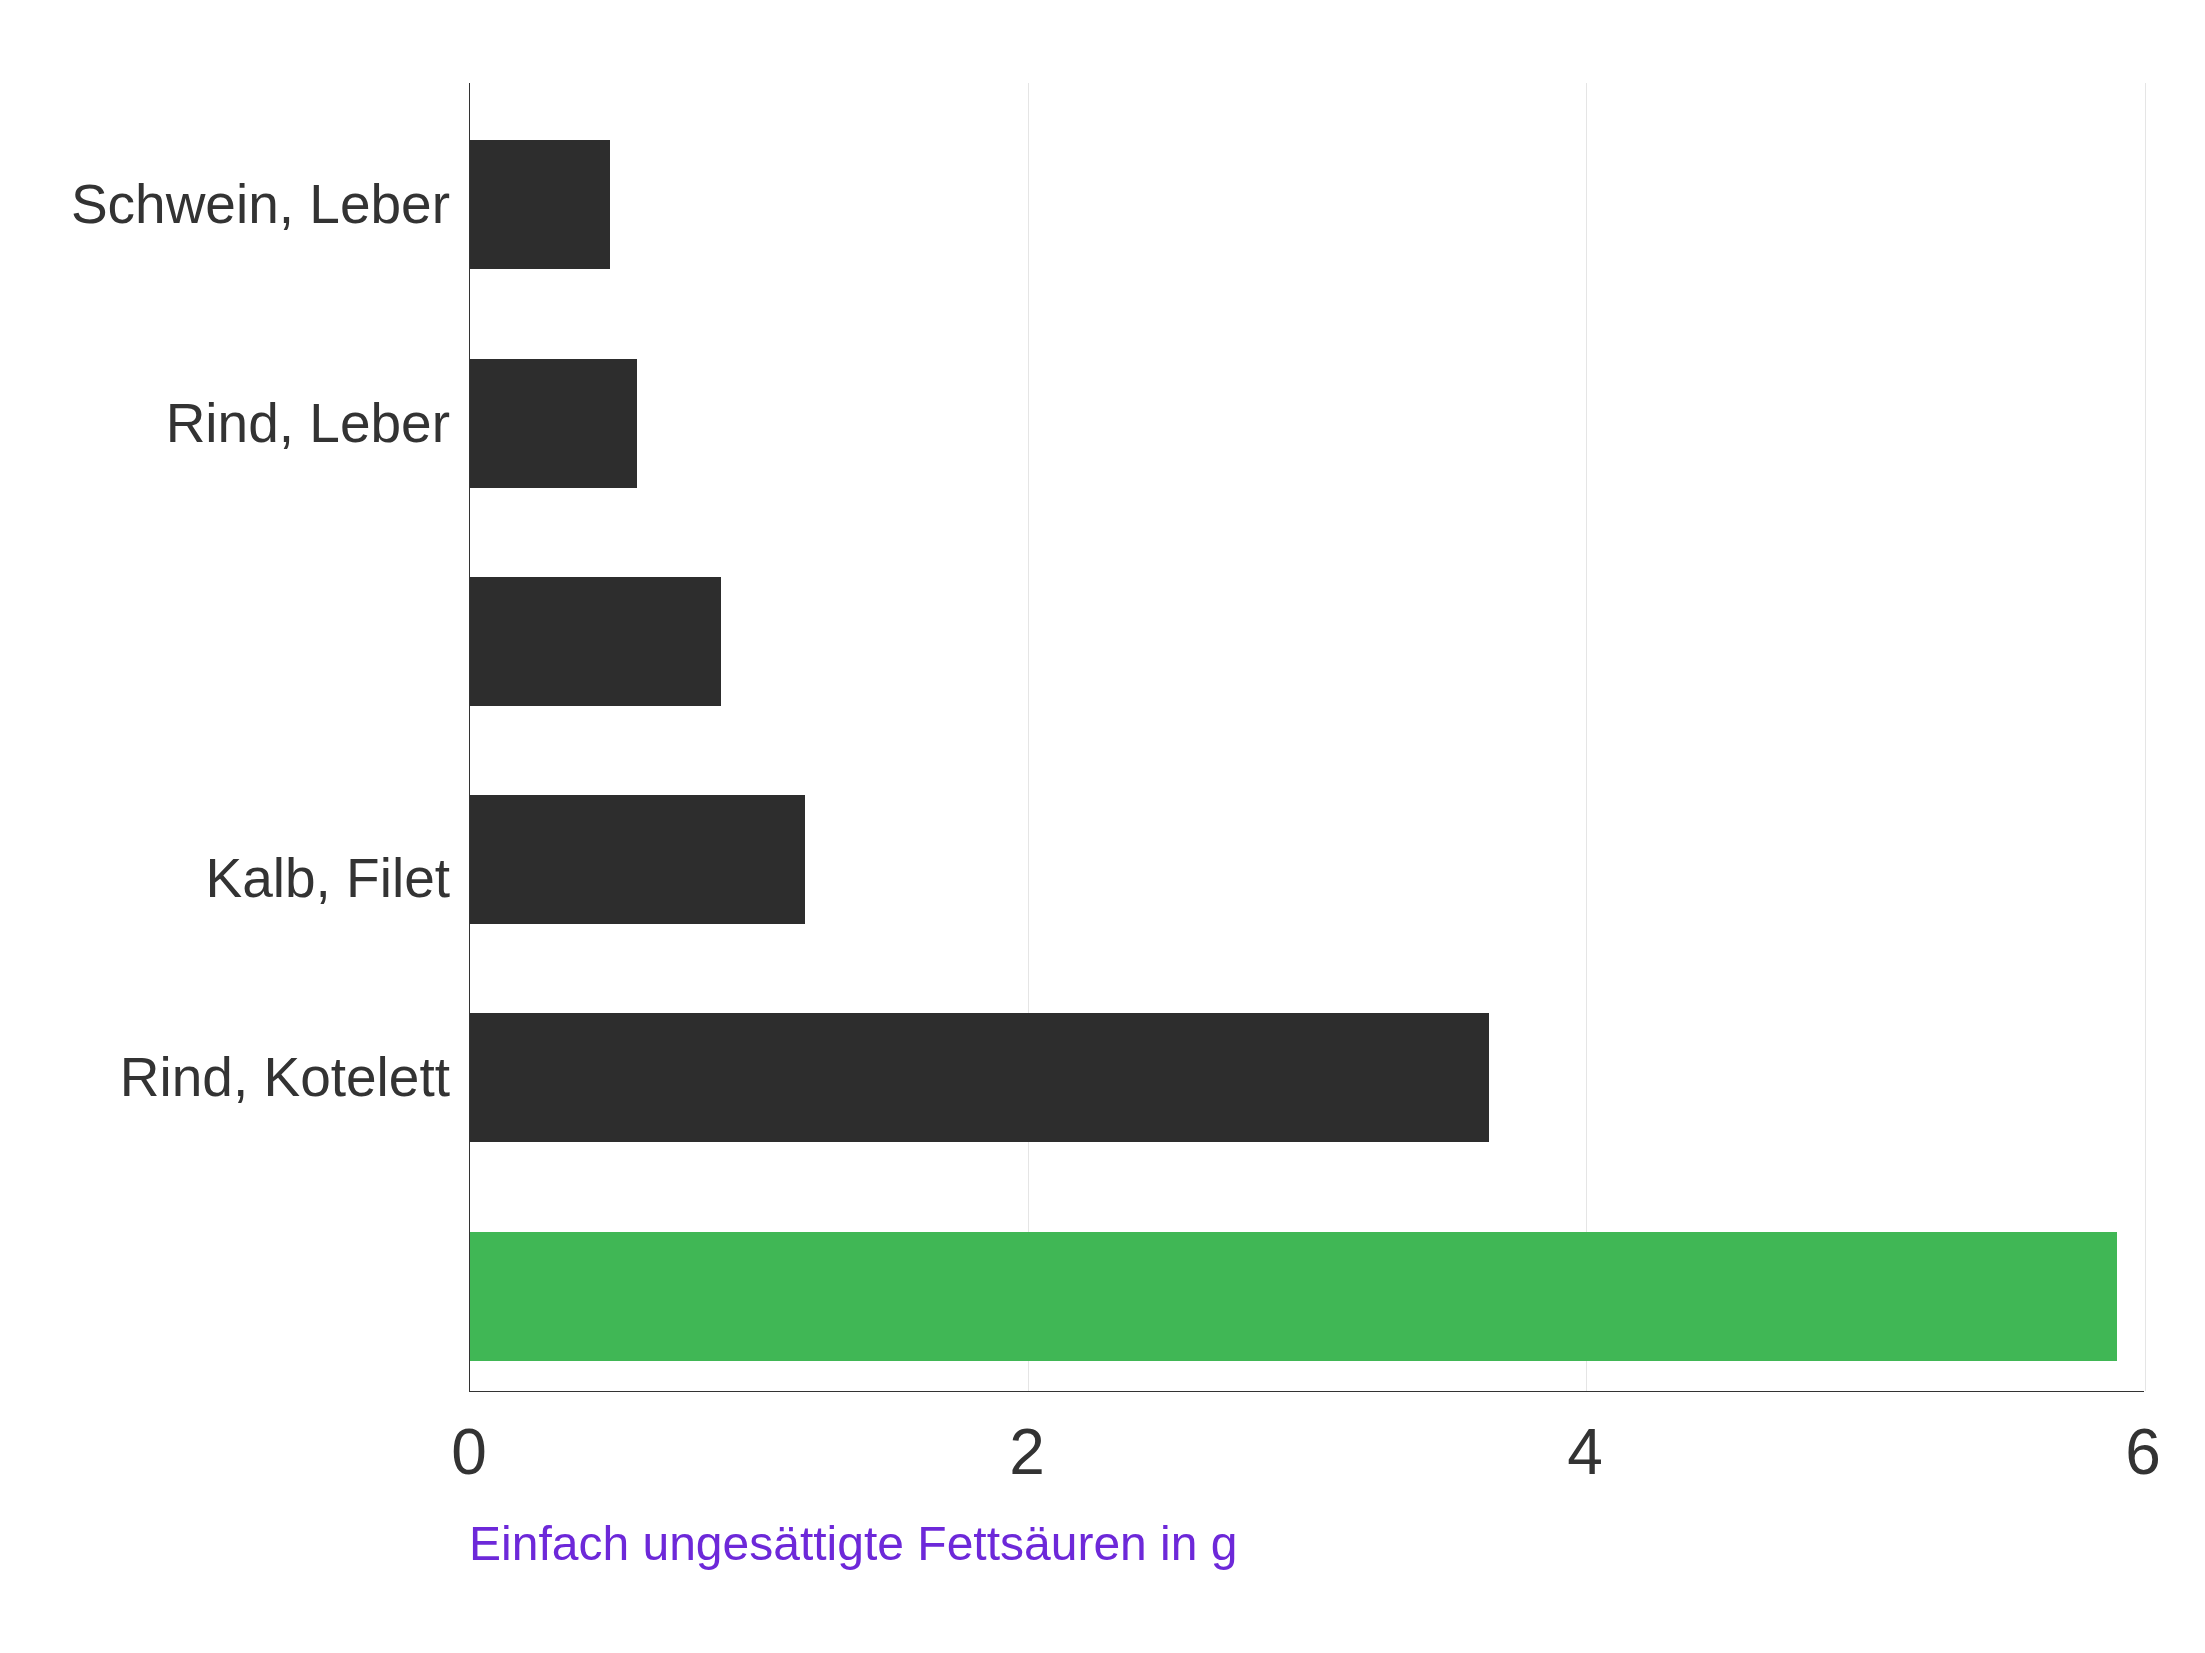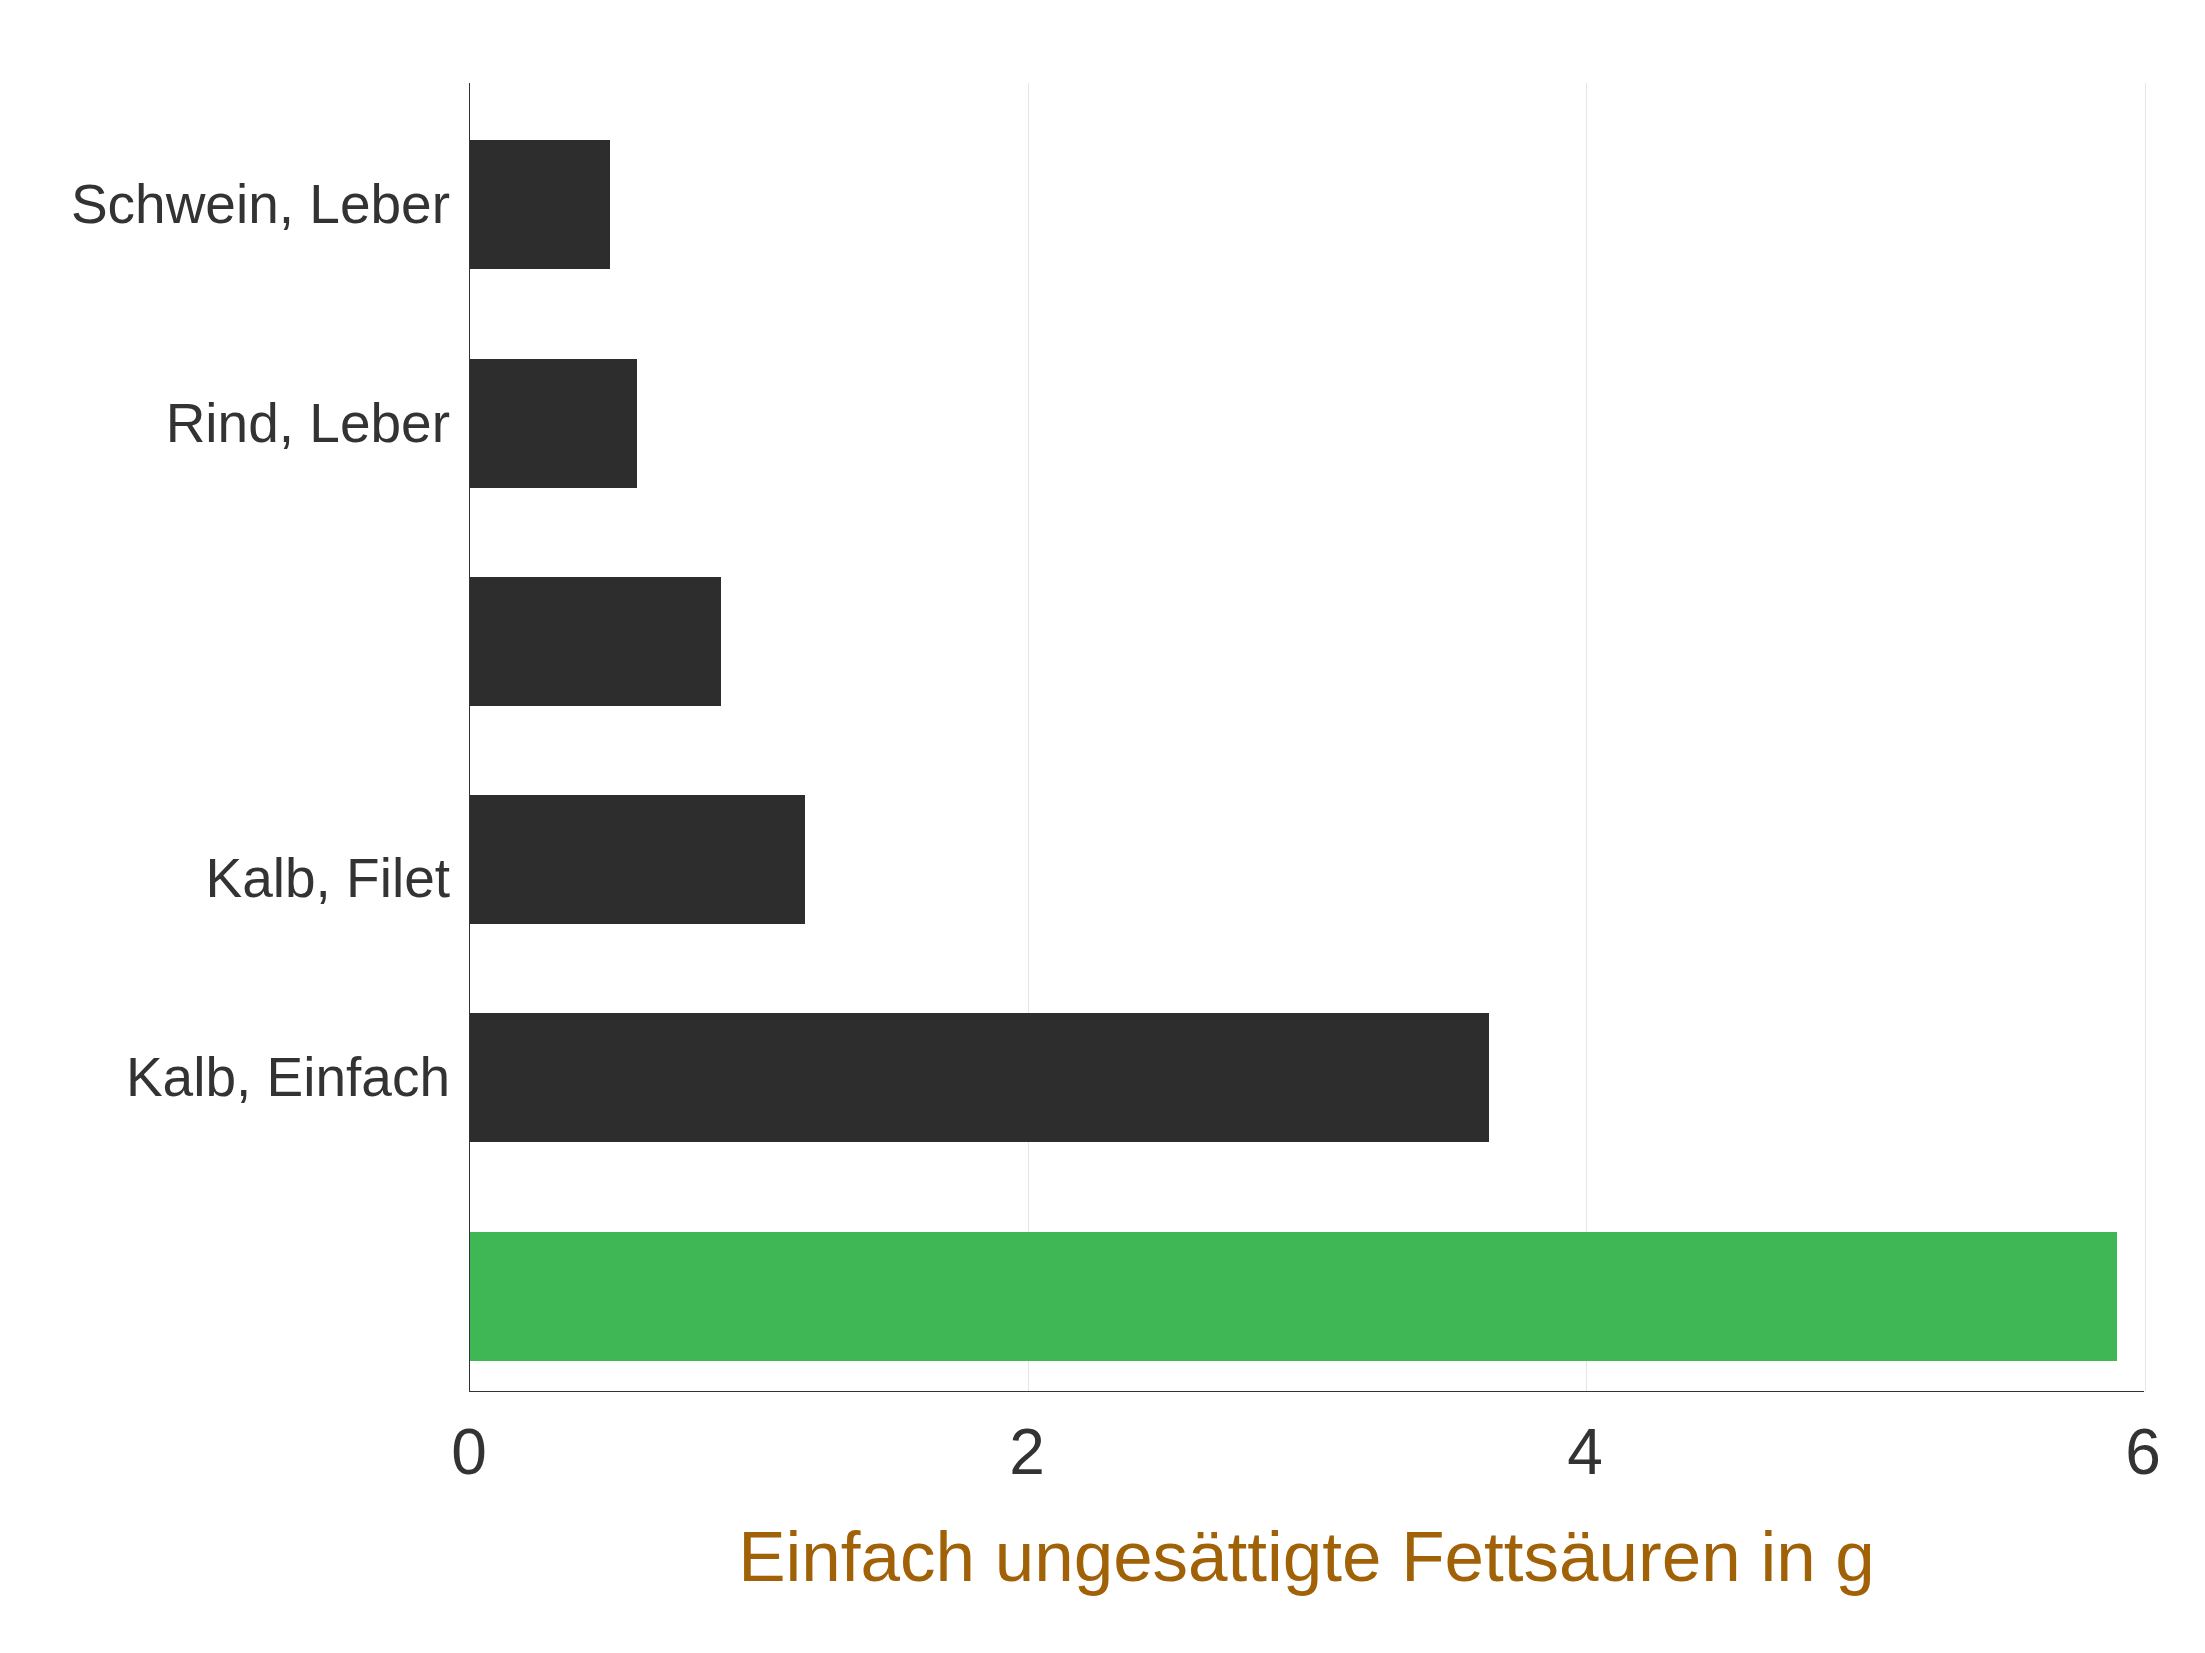--- a/index.html
+++ b/index.html
@@ -54,34 +54,33 @@
     text-align: center;
     font-size: 64px;
     color: #333333;
     transform: translateX(-50%);
   }
   .x-label {
     position: absolute;
     top: 1516px;
     left: 469px;
     width: 1675px;
-    text-align: center;
-    font-size: 71px;
-    color: #a16207;
+    font-size: 48px;
+    color: #6d28d9;
   }
 </style>
 </head>
 <body>
 
 <div class="chart-wrap">
 
   <div class="y-tick" style="top:204px">Schwein, Leber</div>
   <div class="y-tick" style="top:423px">Rind, Leber</div>
   <div class="y-tick" style="top:878px">Kalb, Filet</div>
-  <div class="y-tick" style="top:1077px">Kalb, Einfach</div>
+  <div class="y-tick" style="top:1077px">Rind, Kotelett</div>
 
   <div class="plot-area">
     <div class="gridline" style="left:558px"></div>
     <div class="gridline" style="left:1116px"></div>
     <div class="gridline" style="left:1675px"></div>
 
     <div class="bar dark" style="top:57px;  width:140px"></div>
     <div class="bar dark" style="top:276px;  width:167px"></div>
     <div class="bar dark" style="top:494px; width:251px"></div>
     <div class="bar dark" style="top:712px; width:335px"></div>

